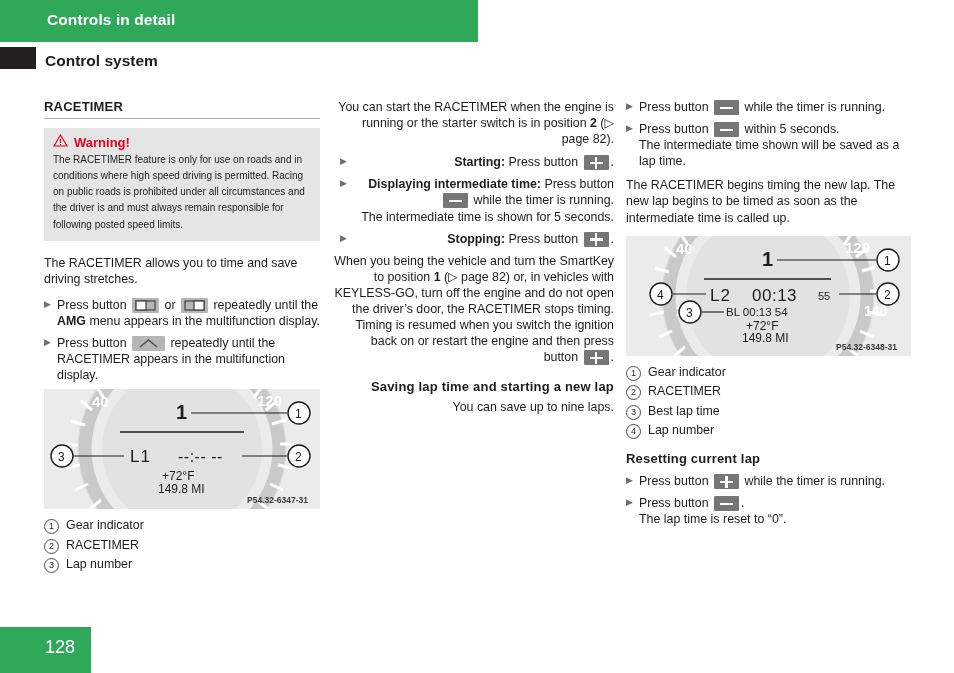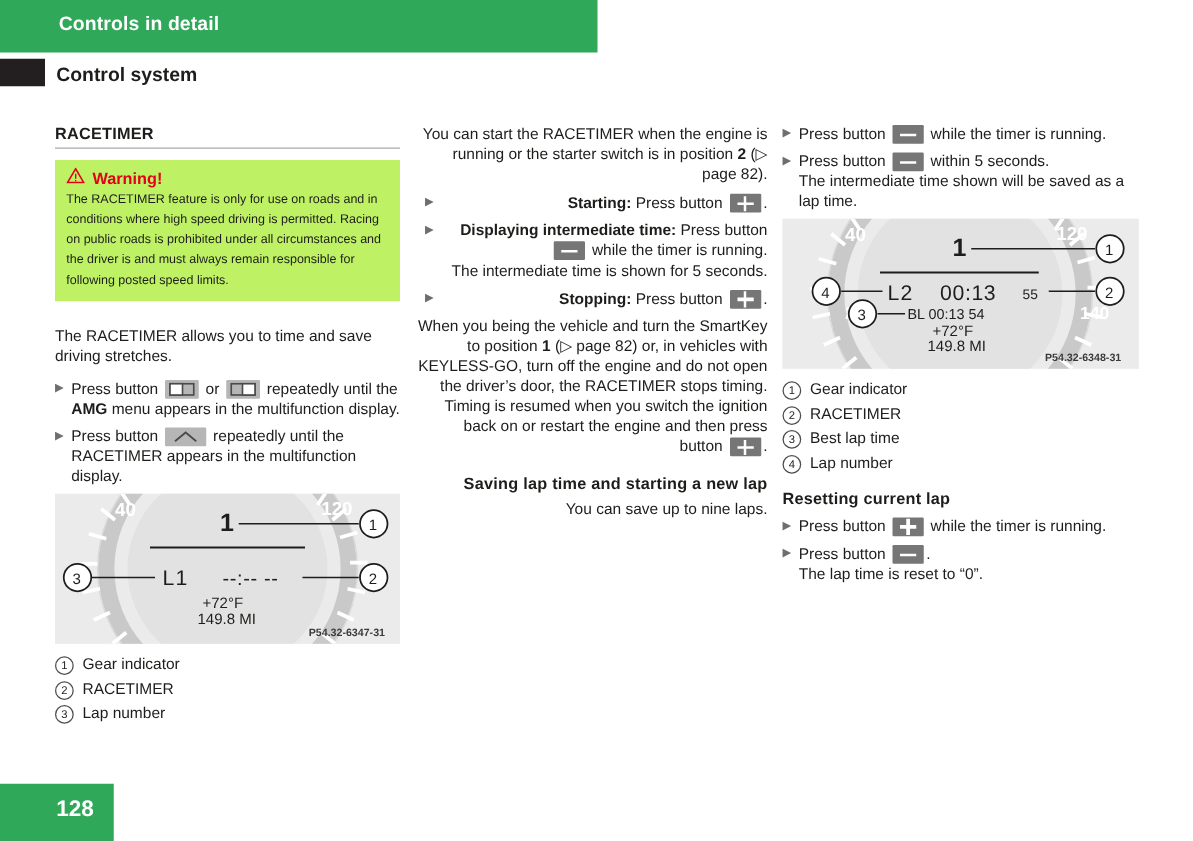--- a/index.html
+++ b/index.html
@@ -73,23 +73,23 @@
   }
   .rule {
     border: 0;
     border-top: 1px solid #a9a9a9;
     margin: 0 0 9px 0;
     height: 0;
   }
 
   
   .warn-box {
-    background: #bef264;
+    background: #e5e5e5;
     padding: 6px 9px 8px 9px;
-    margin-bottom: 20px;
+    margin-bottom: 14px;
   }
   .warn-head {
     display: flex;
     align-items: center;
     gap: 6px;
     margin-bottom: 1px;
   }
   .warn-tri {
     flex: 0 0 auto;
     display: block;
@@ -206,21 +206,21 @@
     top: 627px;
     width: 91px;
     height: 46px;
     background: #2fa85a;
   }
   .footer-page {
     position: absolute;
     left: 45px;
     top: 637px;
     font-size: 18px;
-    font-weight: bold;
+    font-weight: normal;
     color: #ffffff;
   }
 </style>
 </head>
 <body>
 
 <div class="header-bar"></div>
 <div class="header-title">Controls in detail</div>
 <div class="black-tab"></div>
 <div class="section-title">Control system</div>
@@ -400,20 +400,21 @@
 
   <div class="step">
     <span class="step-arrow">▶</span>
     <span class="step-body"><span>Press button</span>
       <span class="btn btn-pm"><span class="bar-h"></span></span>
       <span>within 5 seconds.</span>
       <span style="display:block">The intermediate time shown will be saved as a lap time.</span>
     </span>
   </div>
 
+  <p class="para" style="margin-top:8px">The RACETIMER begins timing the new lap. The new lap begins to be timed as soon as the intermediate time is called up.</p>
 
   <div class="figure">
     <svg width="285" height="120" viewBox="0 0 285 120">
       <rect x="0" y="0" width="285" height="120" fill="#ebebeb"></rect>
       <circle cx="142" cy="60" r="99" fill="none" stroke="#c9c9c9" stroke-width="13"></circle>
       <circle cx="142" cy="60" r="106" fill="none" stroke="#d9d9d9" stroke-width="1"></circle>
       <g stroke="#ffffff" stroke-width="3">
         <line x1="43" y1="36" x2="29" y2="32"></line>
         <line x1="36" y1="56" x2="22" y2="56"></line>
         <line x1="38" y1="76" x2="24" y2="79"></line>

